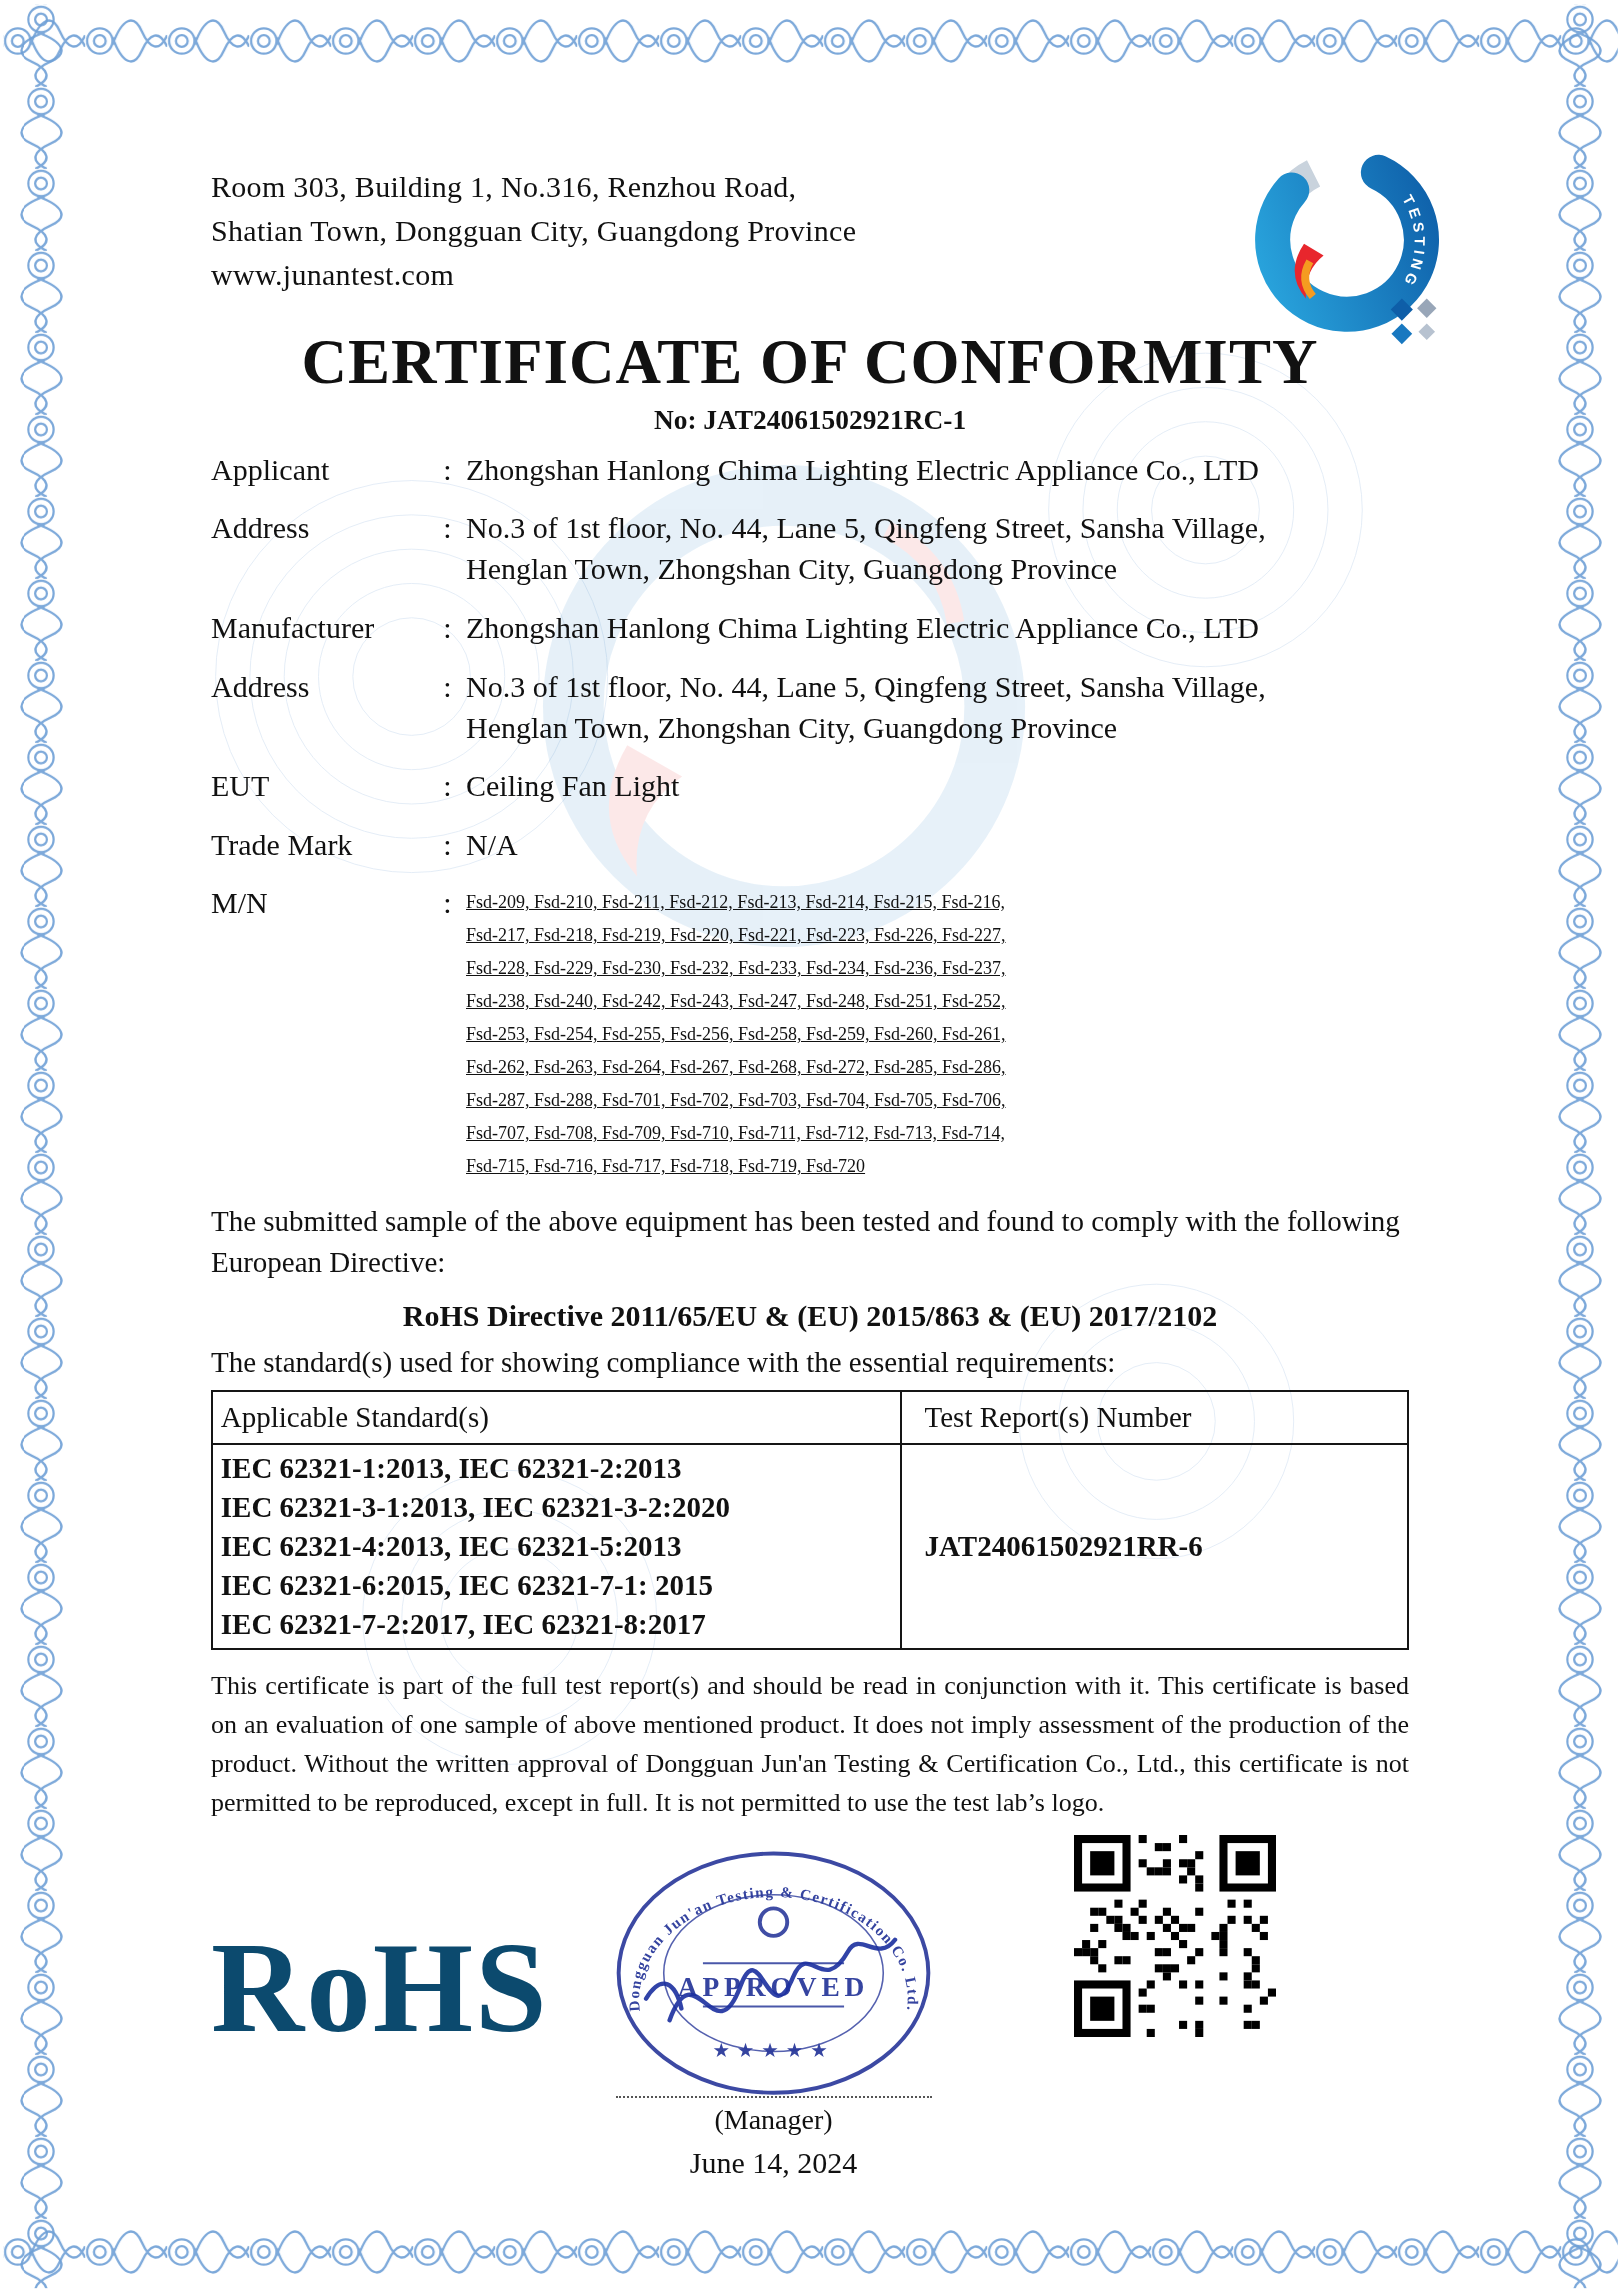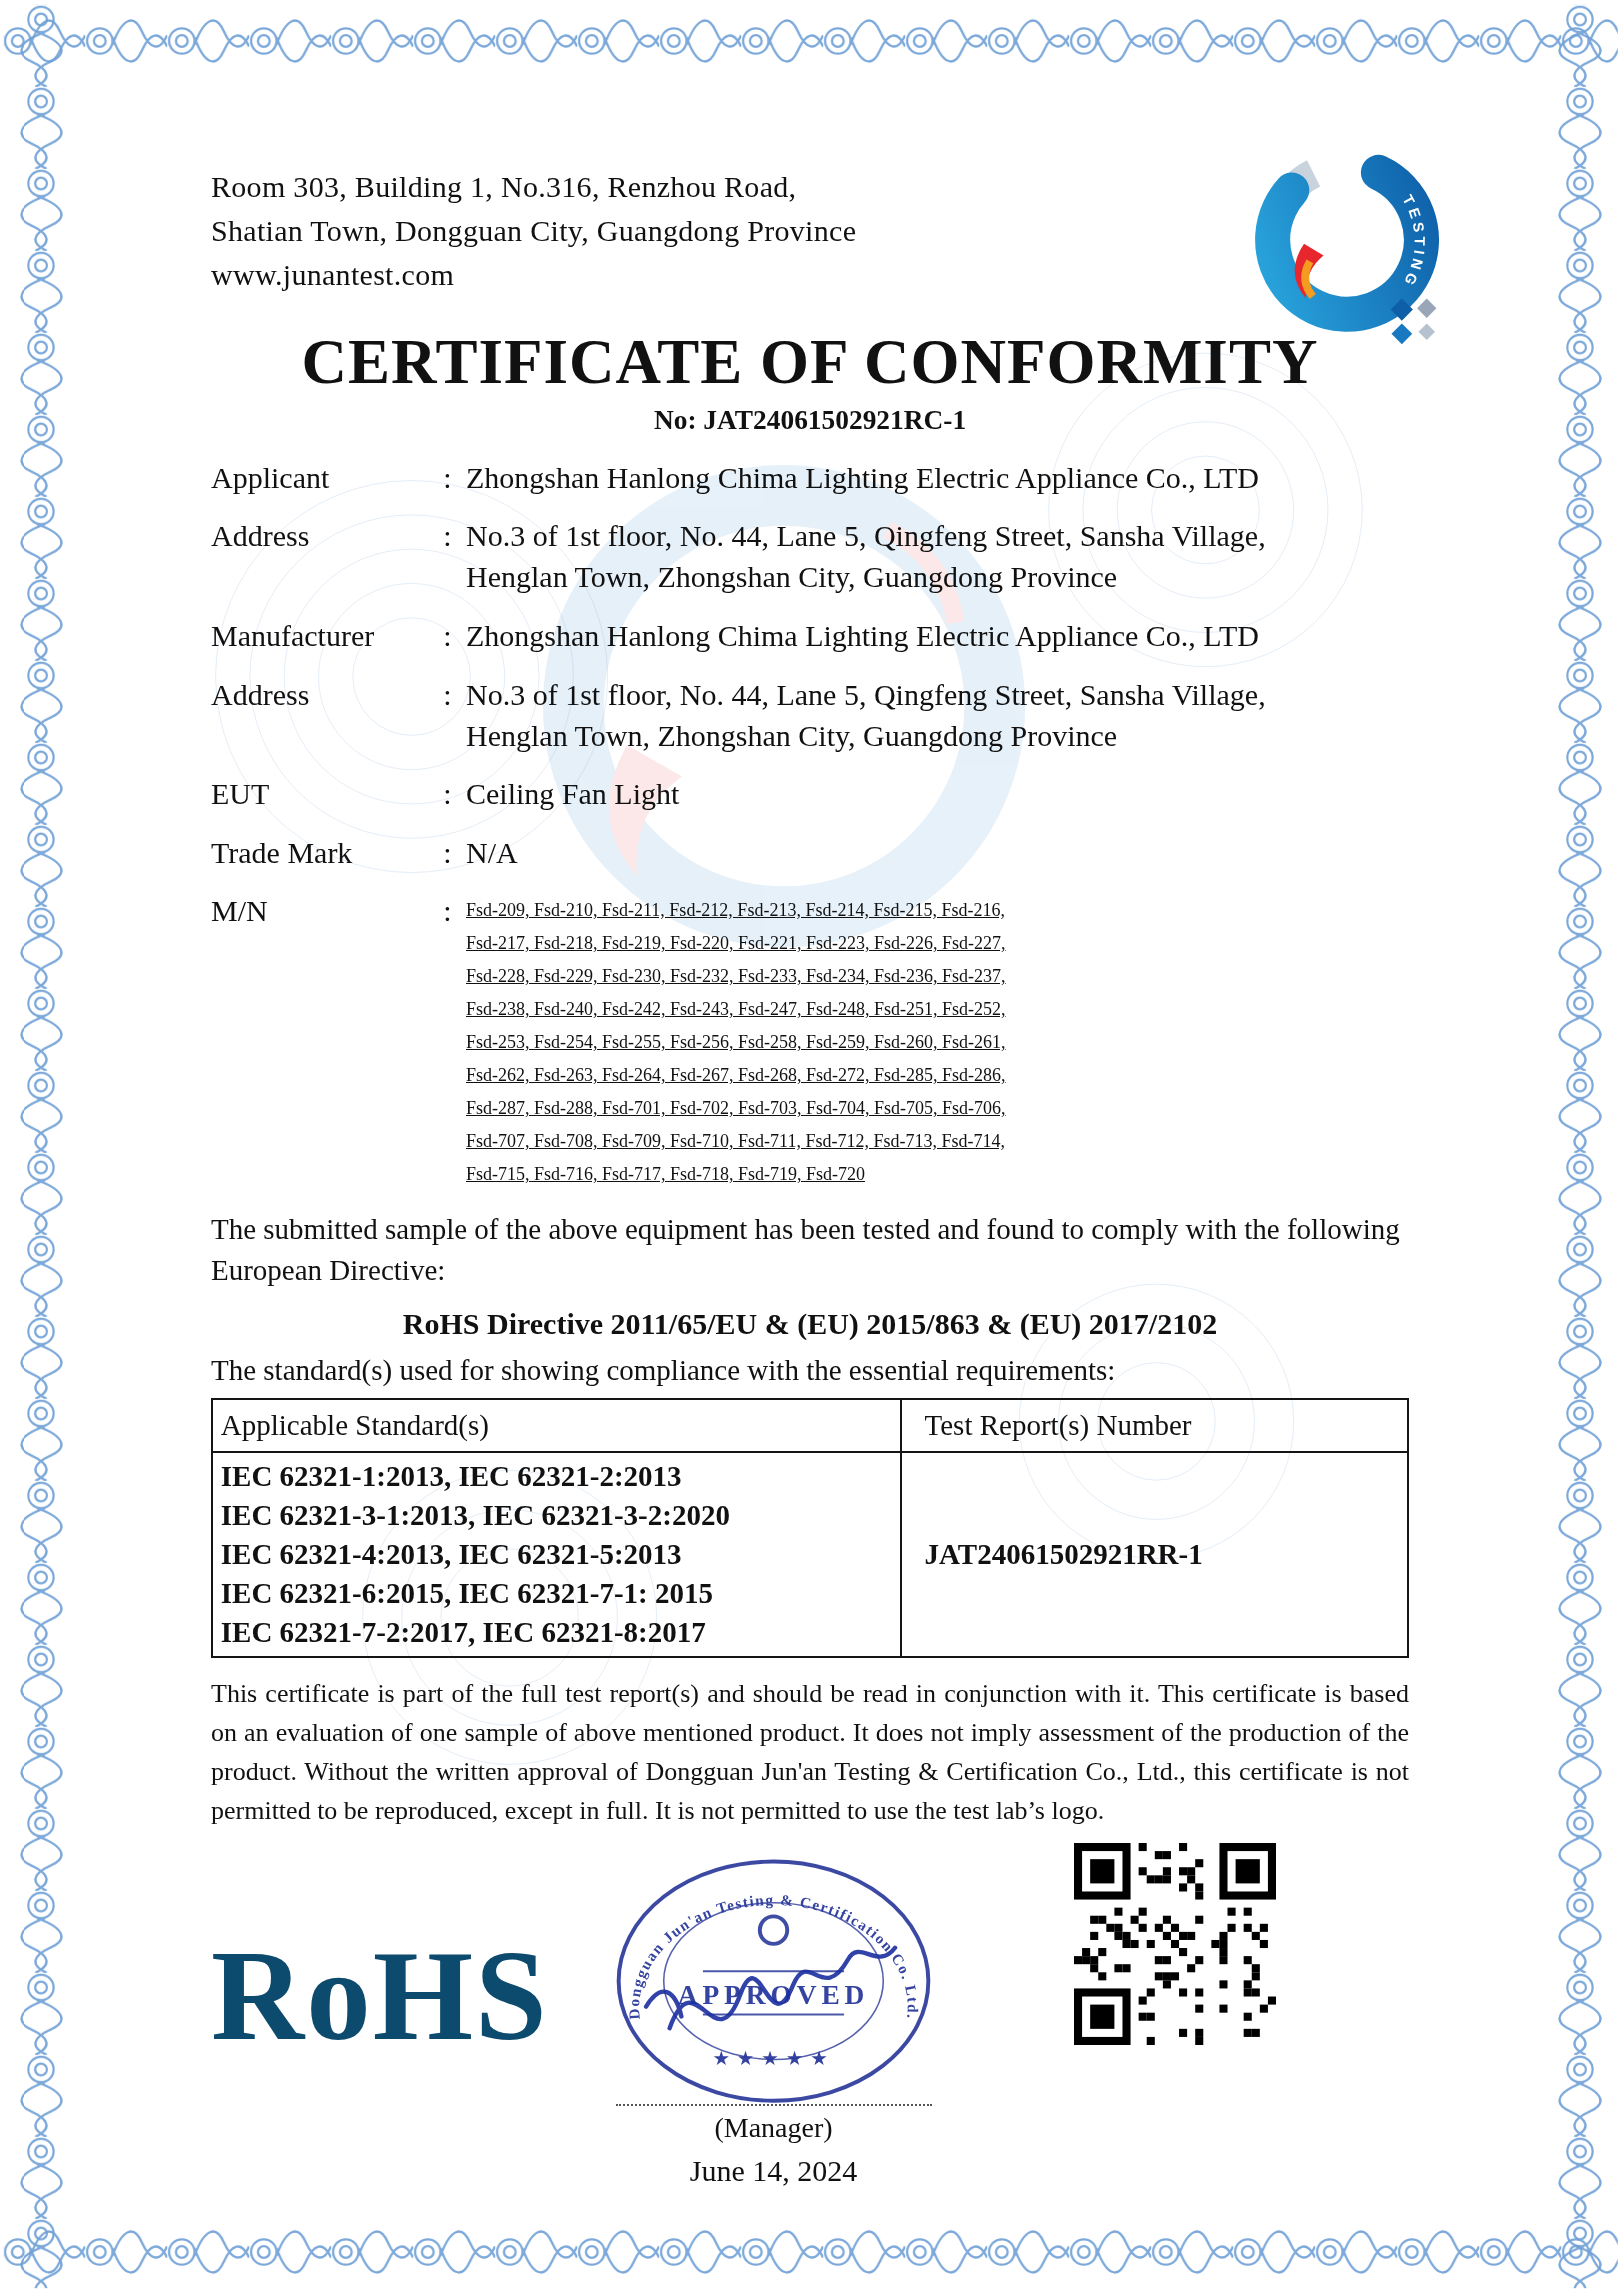--- a/index.html
+++ b/index.html
@@ -18,21 +18,21 @@
 
   .logo { position: absolute; left: 1210px; top: 142px; width: 279px; height: 225px; z-index: 2; }
 
   .content { position: absolute; left: 211px; top: 165px; width: 1198px; z-index: 1; }
 
   .addr { font-size: 30px; font-weight: 400; line-height: 44px; letter-spacing: 0.3px; }
 
   .title { margin-top: 29px; text-align: center; font-size: 63px; font-weight: bold; letter-spacing: 1px; line-height: 73px; }
   .certno { margin-top: 3.9px; text-align: center; font-size: 27.4px; font-weight: bold; line-height: 35px; }
 
-  .fields { margin-top: 19px; }
+  .fields { margin-top: 11px; }
   .frow { display: grid; grid-template-columns: 218px 37px 1fr; margin-bottom: 17.6px; font-size: 30px; line-height: 41px; }
   .frow .sep { text-align: center; }
   .frow .val { white-space: pre-line; }
   .frow .val.small { font-size: 18px; line-height: 33px; padding-top: 3.9px; text-decoration: underline; }
 
   .intro { margin-top: 10px; font-size: 29px; line-height: 41px; }
   .directive { margin-top: 11.8px; text-align: center; font-size: 30px; font-weight: bold; line-height: 41px; }
   .sintro { margin-top: 5.9px; font-size: 29px; line-height: 41px; }
 
   .stable { margin-top: 7.8px; border: 2.9px solid #151515; }
@@ -230,21 +230,21 @@
         <div class="scell c2">Test Report(s) Number</div>
       </div>
       <div class="sbody">
         <div class="scell c1">
           <div>IEC 62321-1:2013, IEC 62321-2:2013</div>
           <div>IEC 62321-3-1:2013, IEC 62321-3-2:2020</div>
           <div>IEC 62321-4:2013, IEC 62321-5:2013</div>
           <div>IEC 62321-6:2015, IEC 62321-7-1: 2015</div>
           <div>IEC 62321-7-2:2017, IEC 62321-8:2017</div>
         </div>
-        <div class="scell c2">JAT24061502921RR-1</div>
+        <div class="scell c2">JAT24061502921RR-6</div>
       </div>
     </div>
 
     <p class="disclaimer">This certificate is part of the full test report(s) and should be read in conjunction with it. This certificate is based on an evaluation of one sample of above mentioned product. It does not imply assessment of the production of the product. Without the written approval of Dongguan Jun'an Testing &amp; Certification Co., Ltd., this certificate is not permitted to be reproduced, except in full. It is not permitted to use the test lab’s logo.</p>
 
     <div class="footer">
       <div class="rohs">RoHS</div>
 
       <div class="stamp">
         <svg viewBox="0 0 352 314" width="345" height="308">

